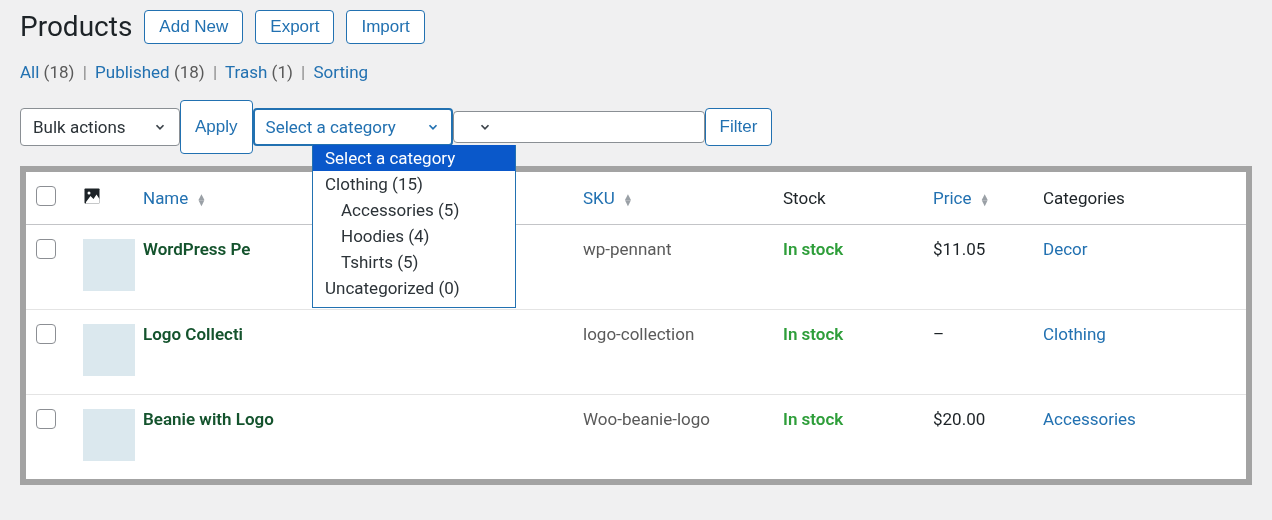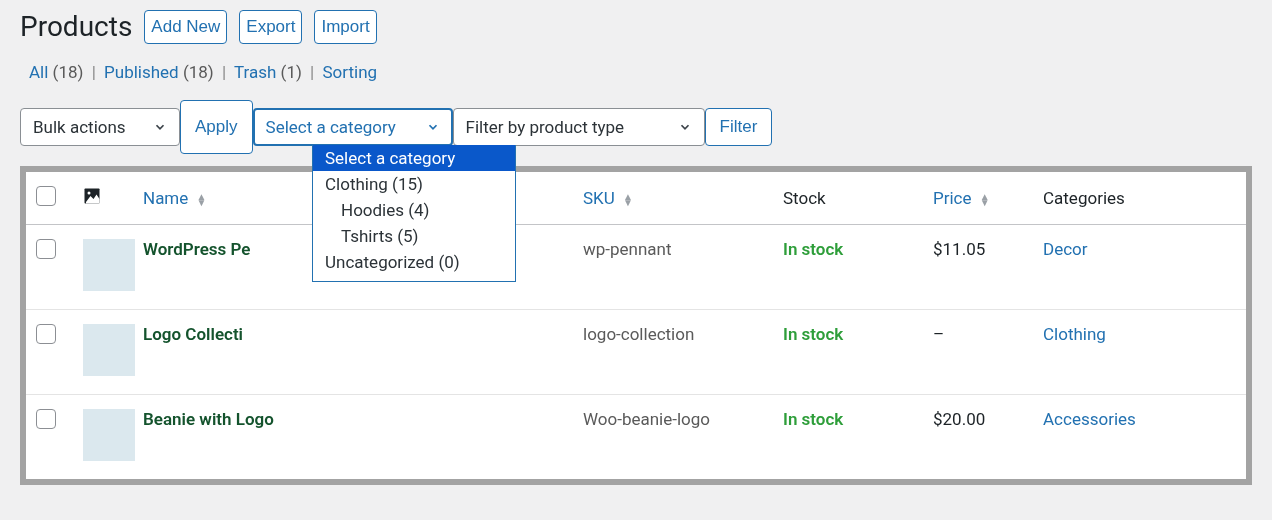--- a/index.html
+++ b/index.html
@@ -11,27 +11,27 @@
     width: 1272px;
   }
   .wrap { padding: 10px 20px 0 20px; }
 
   .title-row { display: flex; align-items: flex-start; gap: 12px; margin-bottom: 18px; }
   .page-title { font-size: 28px; font-weight: 400; color: #1d2327; }
   .btn-outline {
     border: 1px solid #2271b1;
     background: #fff;
     color: #2271b1;
-    padding: 6px 6px;
+    padding: 6px 14px;
     font-size: 17px;
     border-radius: 4px;
     cursor: pointer;
   }
 
-  .subsub { font-size: 17px; color: #5a5a5a; margin-bottom: 18px; margin-left: 9px; }
+  .subsub { font-size: 17px; color: #5a5a5a; margin-bottom: 18px; }
   .subsub a { color: #2271b1; text-decoration: none; }
   .subsub .sep { color: #888; margin: 0 4px; }
   .subsub .count { color: #5a5a5a; }
 
   .filters-row { display: flex; align-items: center; margin-bottom: 12px; position: relative; }
   .select-box {
     display: inline-flex;
     align-items: center;
     justify-content: space-between;
     background: #fff;
@@ -163,34 +163,34 @@
     <div class="select-box focused" style="width:200px">
       <span style="color:#2271b1">Select a category</span>
       <span class="chev">
         <svg width="14" height="14" viewBox="0 0 24 24" fill="none" stroke="#2271b1" stroke-width="3">
             <polyline points="6 9 12 15 18 9"></polyline>
           </svg>
       </span>
     </div>
 
     <div class="select-box" style="width:252px">
-      <span>Filter by product type</span>
       <span class="chev">
         <svg width="14" height="14" viewBox="0 0 24 24" fill="none" stroke="#3c434a" stroke-width="3">
             <polyline points="6 9 12 15 18 9"></polyline>
           </svg>
       </span>
     </div>
 
 
     <button class="btn-outline" style="padding:8px 14px">Filter</button>
 
     <div class="dropdown" id="cat-dropdown">
         <div class="opt selected">Select a category</div>
         <div class="opt">Clothing  (15)</div>
+        <div class="opt child">Accessories  (5)</div>
         <div class="opt child">Hoodies  (4)</div>
         <div class="opt child">Tshirts  (5)</div>
         <div class="opt">Uncategorized  (0)</div>
       </div>
   </div>
 
   <table class="products">
     <thead>
       <tr>
         <th class="col-cb"><span class="checkbox"></span></th>

